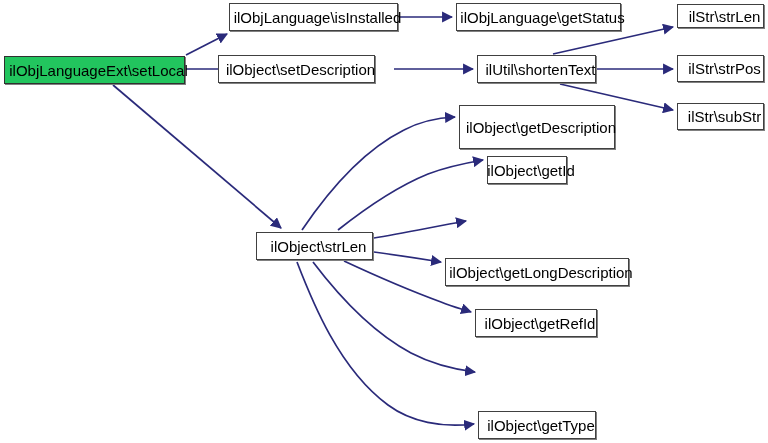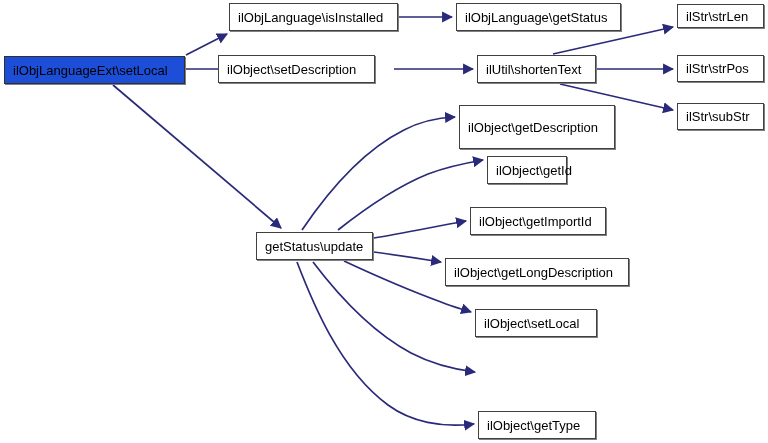--- a/index.html
+++ b/index.html
@@ -23,29 +23,30 @@
     height: 443px;
   }
   .node {
     position: absolute;
     box-sizing: border-box;
     background: #ffffff;
     border: 1px solid #404040;
     box-shadow: 1px 1px 0 0 #808080;
     display: flex;
     align-items: center;
+    justify-content: center;
     color: #000000;
-    font-size: 13px;
+    font-size: 15px;
     line-height: 1;
     white-space: nowrap;
     letter-spacing: 0px;
     padding-left: 8px;
   }
   .node.highlight {
-    background: #1d4ed8;
+    background: #22c55e;
     border: 1px solid #303030;
   }
   .node-label {
     pointer-events: none;
   }
 </style>
 </head>
 <body>
 
 <div id="canvas">
@@ -102,41 +103,38 @@
 
   <div class="node" style="left:677px; top:55px; width:87px; height:27px;">
     <span class="node-label">ilStr\strPos</span>
   </div>
 
   <div class="node" style="left:677px; top:103px; width:87px; height:27px;">
     <span class="node-label">ilStr\subStr</span>
   </div>
 
   <div class="node" style="left:256px; top:232px; width:117px; height:28px;">
-    <span class="node-label">getStatus\update</span>
+    <span class="node-label">ilObject\strLen</span>
   </div>
 
   <div class="node" style="left:459px; top:105px; width:156px; height:44px;">
     <span class="node-label">ilObject\getDescription</span>
   </div>
 
   <div class="node" style="left:487px; top:156px; width:80px; height:28px;">
     <span class="node-label">ilObject\getId</span>
   </div>
 
-  <div class="node" style="left:470px; top:207px; width:136px; height:28px;">
-    <span class="node-label">ilObject\getImportId</span>
-  </div>
 
   <div class="node" style="left:445px; top:258px; width:184px; height:28px;">
     <span class="node-label">ilObject\getLongDescription</span>
   </div>
 
   <div class="node" style="left:475px; top:309px; width:122px; height:28px;">
-    <span class="node-label">ilObject\setLocal</span>
+    <span class="node-label">ilObject\getRefId</span>
   </div>
 
 
   <div class="node" style="left:478px; top:411px; width:118px; height:28px;">
     <span class="node-label">ilObject\getType</span>
   </div>
 
 </div>
 
 </body></html>

